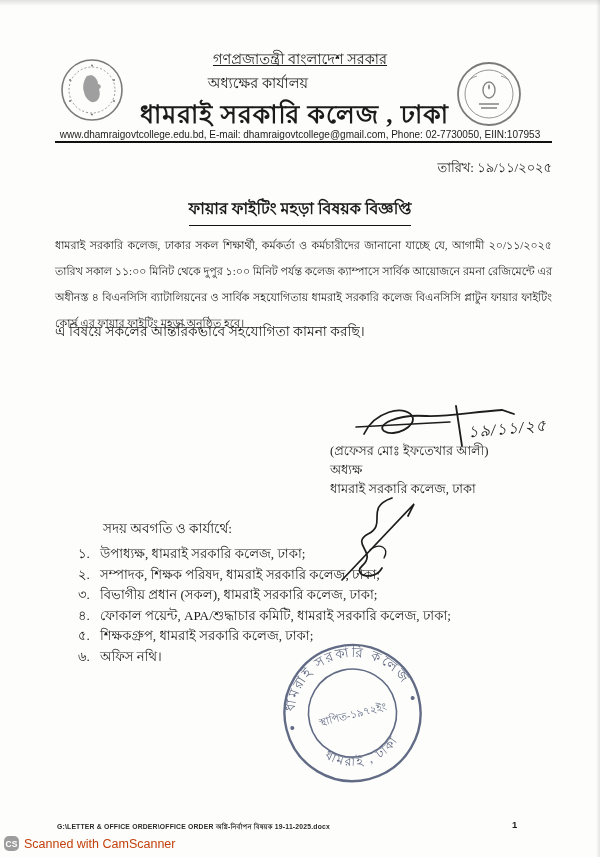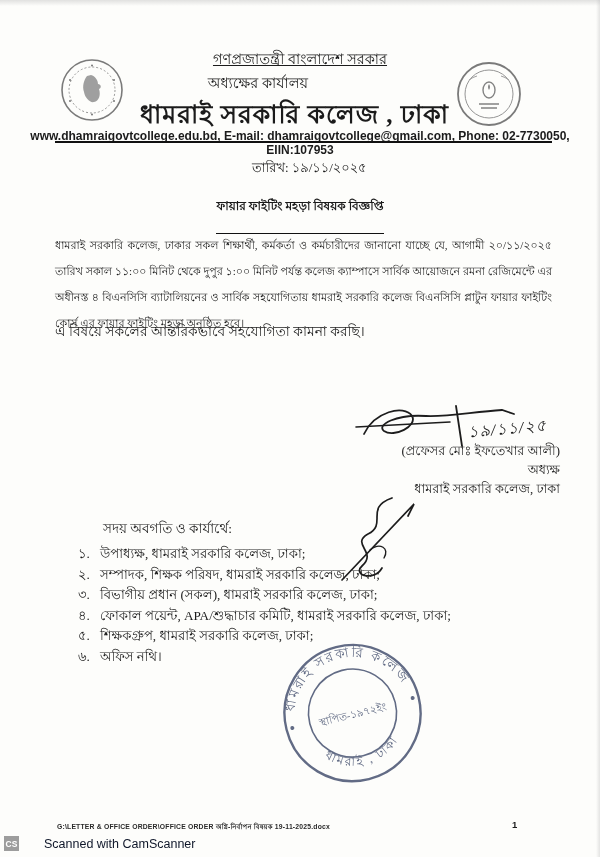--- a/index.html
+++ b/index.html
@@ -11,63 +11,63 @@
   .scan-edge-top { position:absolute; top:0; left:0; width:100%; height:6px;
     background:linear-gradient(180deg, rgba(190,190,190,.45), rgba(255,255,255,0)); }
   .scan-edge-right { position:absolute; top:0; right:0; width:4px; height:100%;
     background:linear-gradient(270deg, rgba(190,190,190,.4), rgba(255,255,255,0)); }
   .abs { position:absolute; }
   .center { text-align:center; }
 
   .hdr-govt   { top:48px; left:0; width:600px; font-size:14.5px;text-decoration:underline; }
   .hdr-office { top:72px; left:0; width:516px; font-size:14.5px; }
   .hdr-college{ top:95px; left:0; width:589px; font-size:25px; font-weight:bold; letter-spacing:1px; }
-  .hdr-contact{ top:129px; left:0; width:600px; font-size:12px; font-weight:bold;
+  .hdr-contact{ top:129px; left:0; width:600px; font-size:10px; font-weight:normal;
                 font-family:"Liberation Sans", sans-serif; }
   .hdr-rule   { top:141px; left:55px; width:497px; height:2px; background:#111; }
 
   .seal { opacity:.8; }
   .seal-left  { top:58px; left:60px; }
   .seal-right { top:60px; left:455px; }
 
-  .date-line { top:158px; left:252px; width:300px; font-size:13px; }
+  .date-line { top:158px; left:252px; width:300px; text-align:right; font-size:13px; }
 
   .subject-wrap { top:196px; left:0; width:600px; text-align:center; }
-  .subject { display:inline-block; font-size:12px; font-weight:bold;
-             border-bottom:1.6px solid #111; padding-bottom:16px; }
+  .subject { display:inline-block; font-size:16px; font-weight:bold;
+             border-bottom:1.6px solid #111; padding-bottom:2px; }
 
   .body-par { top:232px; left:55px; width:497px; font-size:11px; line-height:26px;
               text-align:justify; }
   .closing  { top:320px; left:55px; width:497px; font-size:13.8px; }
 
   .sig-svg   { top:398px; left:352px; }
   .sig-date  { top:416px; left:468px; font-size:16px; transform:rotate(-5deg);
                letter-spacing:1px; font-style:italic; }
-  .sig-block { top:442px; left:330px; width:230px; text-align:right;
+  .sig-block { top:442px; left:330px; width:230px; text-align:left;
                font-size:12.8px; line-height:19px; }
 
   .dist-head { top:518px; left:55px; font-size:13.5px;margin-left:48px; }
   .dist-list { top:544px; left:78px; width:440px; font-size:13.2px; }
   .dist-item { line-height:20.6px; display:flex; }
   .dist-num  { width:22px; flex:0 0 22px; }
 
   .scribble2 { top:490px; left:330px; }
   .stamp-wrap{ top:638px; left:278px; transform:rotate(-14deg); opacity:.88; }
 
   .footer-path { top:821px; left:57px; font-size:6.8px; color:#2a2a2a;
                  font-family:"Liberation Sans", sans-serif; font-weight:bold; letter-spacing:.2px; }
   .page-num    { top:819px; left:512px; font-size:9.5px; font-weight:bold;
                  font-family:"Liberation Sans", sans-serif; }
 
   .watermark { top:836px; left:4px; display:flex; align-items:center; gap:5px;
                font-family:"Liberation Sans", sans-serif; }
   .cs-badge  { width:15px; height:15px; background:#9d9d9d; color:#fff; font-size:8.5px;
                font-weight:bold; display:flex; align-items:center; justify-content:center;
-               border-radius:0; }
-  .cs-text   { color:#0f172a; font-size:12.5px;margin-left:20px; }
+               border-radius:5px; }
+  .cs-text   { color:#c2410c; font-size:12.5px; }
 </style>
 </head>
 <body>
 
 <div class="page">
   <div class="scan-edge-top"></div>
   <div class="scan-edge-right"></div>
 
   <div class="abs hdr-govt center">গণপ্রজাতন্ত্রী বাংলাদেশ সরকার</div>
   <div class="abs hdr-office center">অধ্যক্ষের কার্যালয়</div>

